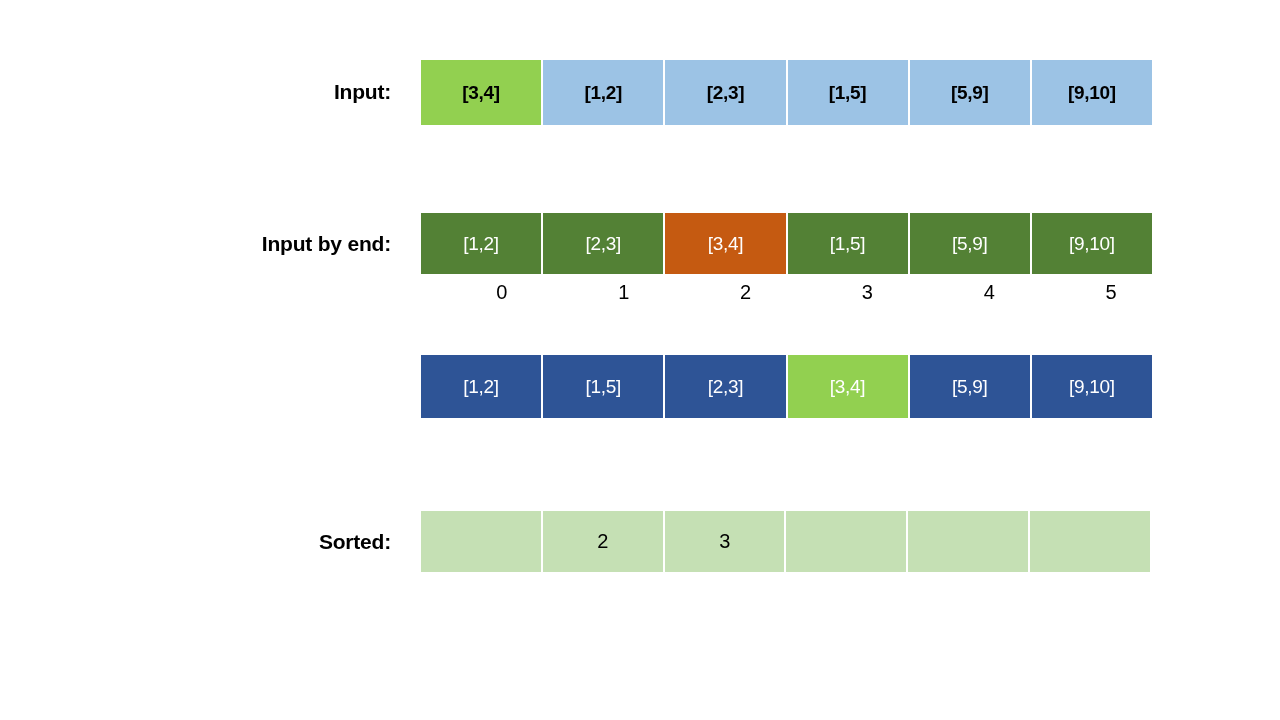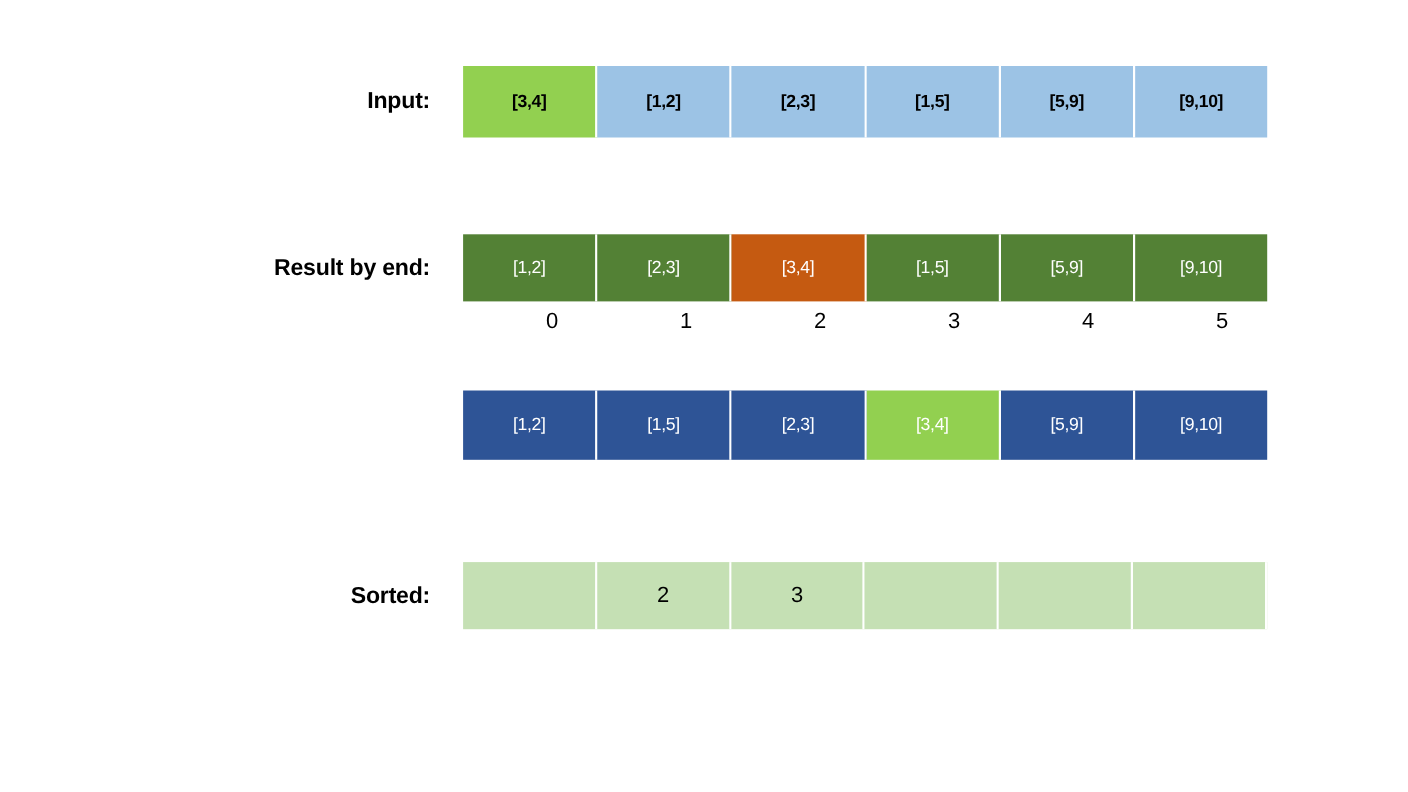--- a/index.html
+++ b/index.html
@@ -37,21 +37,21 @@
     text-align: right;
     white-space: nowrap;
     letter-spacing: -0.2px;
   }
 
   .cell {
     flex: 1 1 0;
     display: flex;
     align-items: center;
     justify-content: center;
-    font-size: 16px;
+    font-size: 19px;
     box-sizing: border-box;
     border-right: 2px solid #ffffff;
     letter-spacing: -0.3px;
   }
   .cell:last-child {
     border-right: none;
   }
 
   
   #row-input {
@@ -142,21 +142,21 @@
   <div class="row-label" id="label-input">Input:</div>
   <div class="row" id="row-input">
     <div class="cell highlight">[3,4]</div>
     <div class="cell base">[1,2]</div>
     <div class="cell base">[2,3]</div>
     <div class="cell base">[1,5]</div>
     <div class="cell base">[5,9]</div>
     <div class="cell base">[9,10]</div>
   </div>
 
-  <div class="row-label" id="label-sorted-end">Result by end:</div>
+  <div class="row-label" id="label-sorted-end">Input by end:</div>
   <div class="row" id="row-sorted-end">
     <div class="cell base">[1,2]</div>
     <div class="cell base">[2,3]</div>
     <div class="cell highlight">[3,4]</div>
     <div class="cell base">[1,5]</div>
     <div class="cell base">[5,9]</div>
     <div class="cell base">[9,10]</div>
   </div>
 
   <div id="index-row">

